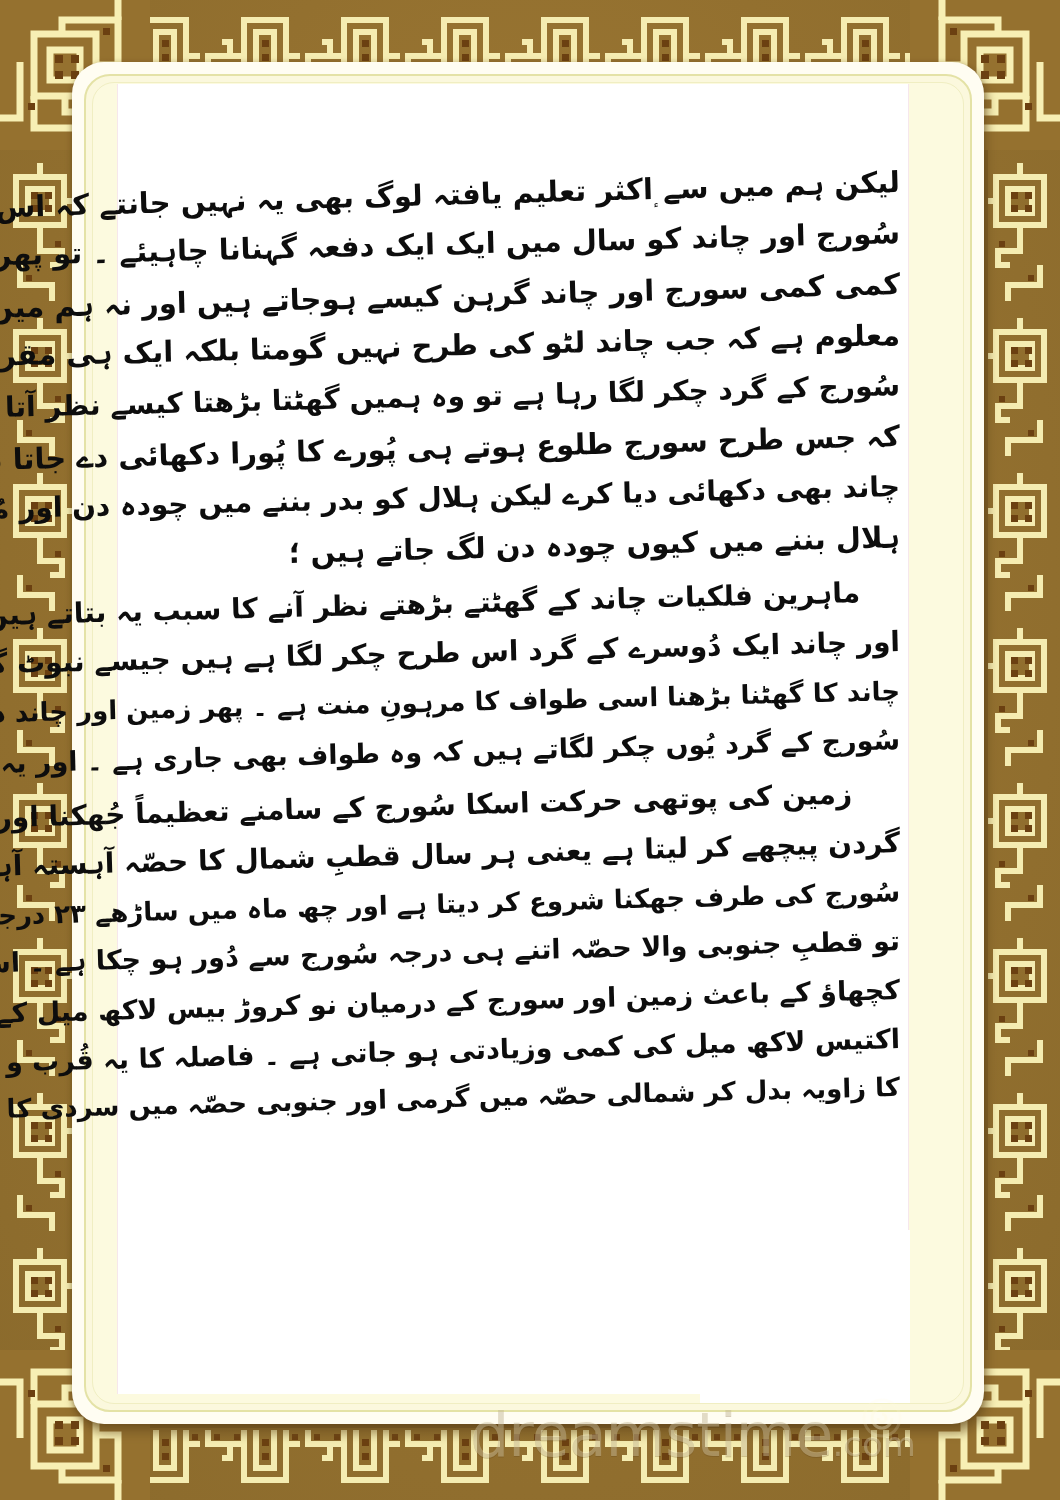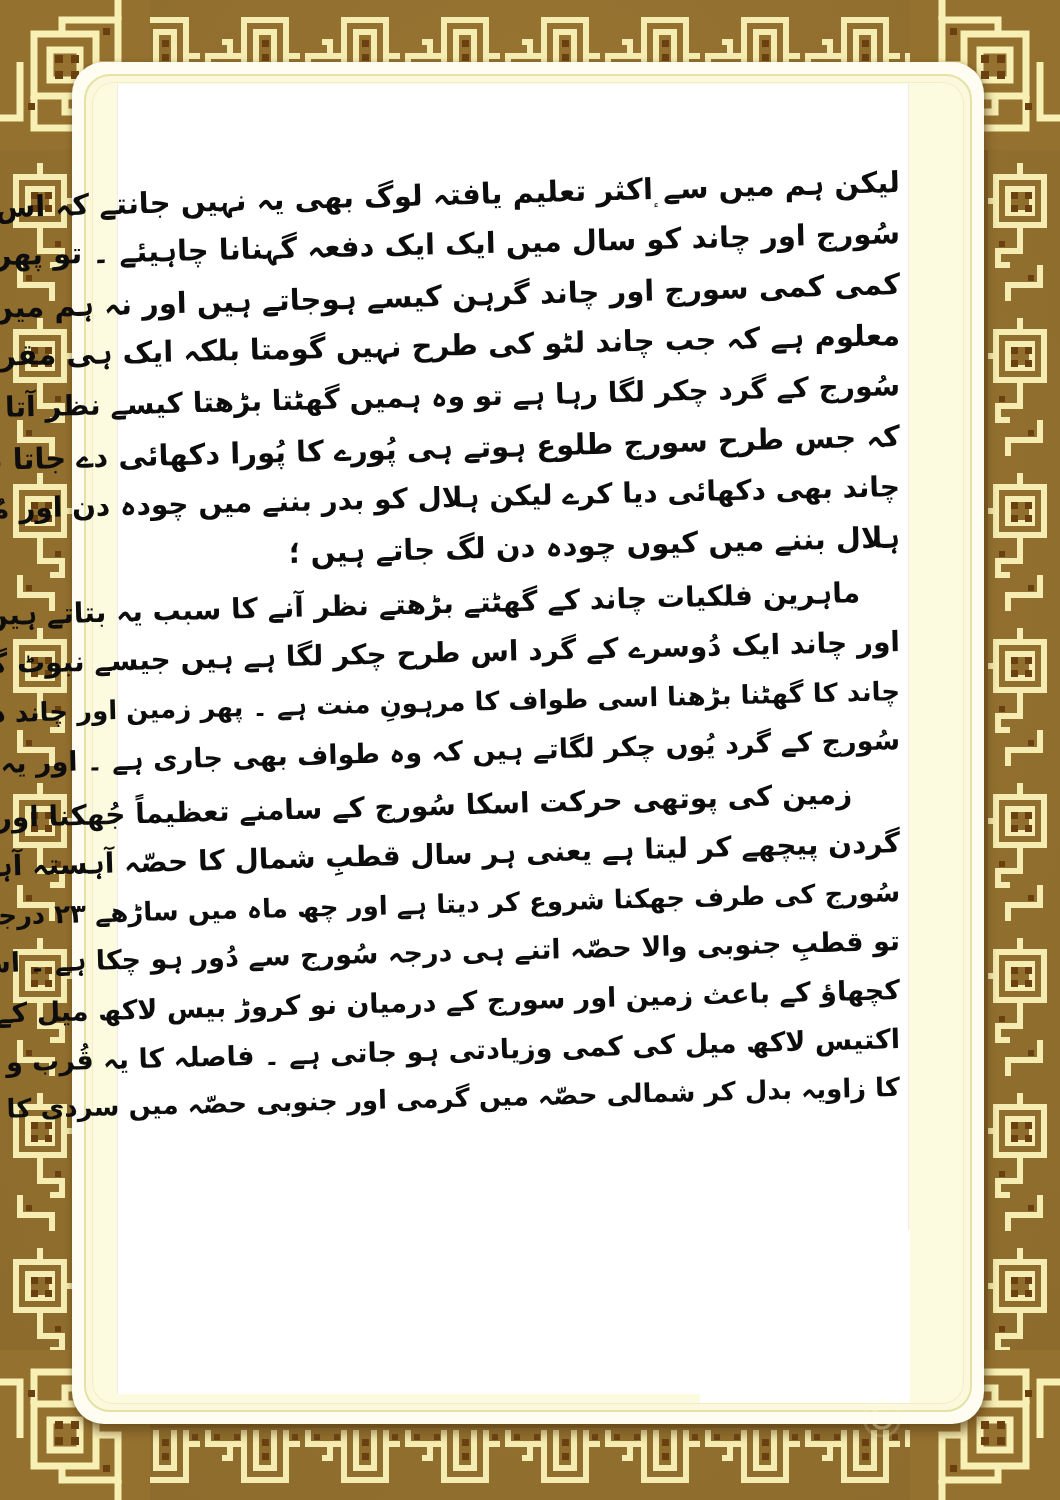--- a/index.html
+++ b/index.html
@@ -387,20 +387,23 @@
 
     <div class="line" style="margin-top:26px; font-size:28px; transform:rotate(-1.6deg); padding-right:48px;">زمین کی پوتھی حرکت اسکا سُورج کے سامنے تعظیماً جُھکنا اور پھر اکڑ کر</div>
     <div class="line" style="margin-top:22px; font-size:28px; transform:rotate(-1.5deg); padding-left:10px;">گردن پیچھے کر لیتا ہے یعنی ہر سال قطبِ شمال کا حصّہ آہستہ آہستہ</div>
     <div class="line" style="margin-top:22px; font-size:26px; transform:rotate(-1.5deg);">سُورج کی طرف جھکنا شروع کر دیتا ہے اور چھ ماہ میں ساڑھے ۲۳ درجہ تک جُھک جاتا ہے ۔</div>
     <div class="line" style="margin-top:22px; font-size:27px; transform:rotate(-1.4deg);">تو قطبِ جنوبی والا حصّہ اتنے ہی درجہ سُورج سے دُور ہو چکا ہے ۔ اس جُھکاؤ اور</div>
     <div class="line" style="margin-top:22px; font-size:27px; transform:rotate(-1.5deg);">کچھاؤ کے باعث زمین اور سورج کے درمیان نو کروڑ بیس لاکھ میل کے فاصلے میں</div>
     <div class="line" style="margin-top:22px; font-size:27px; transform:rotate(-1.5deg);">اکتیس لاکھ میل کی کمی وزیادتی ہو جاتی ہے ۔ فاصلہ کا یہ قُرب و بُعد سُورج کی کرنوں</div>
     <div class="line" style="margin-top:22px; font-size:26px; transform:rotate(-1.4deg);">کا زاویہ بدل کر شمالی حصّہ میں گرمی اور جنوبی حصّہ میں سردی کا موسم لے آتا ہے ۔ اسی طرح</div>
   </div>
 
+  <div class="watermark">
+    <span>dreamstime</span><span class="dotcom">.com</span>
+  </div>
   <svg class="watermark-glyph" viewBox="0 0 44 44">
     <g fill="none" stroke="#fffbe0" stroke-width="3">
       <path d="M22,4 A18,18 0 1 1 21.9,4 Z" opacity="0.5"></path>
       <path d="M22,12 A10,10 0 1 0 32,22"></path>
       <path d="M22,18 A4,4 0 1 1 18,22"></path>
     </g>
   </svg>
 
 </div>
 

